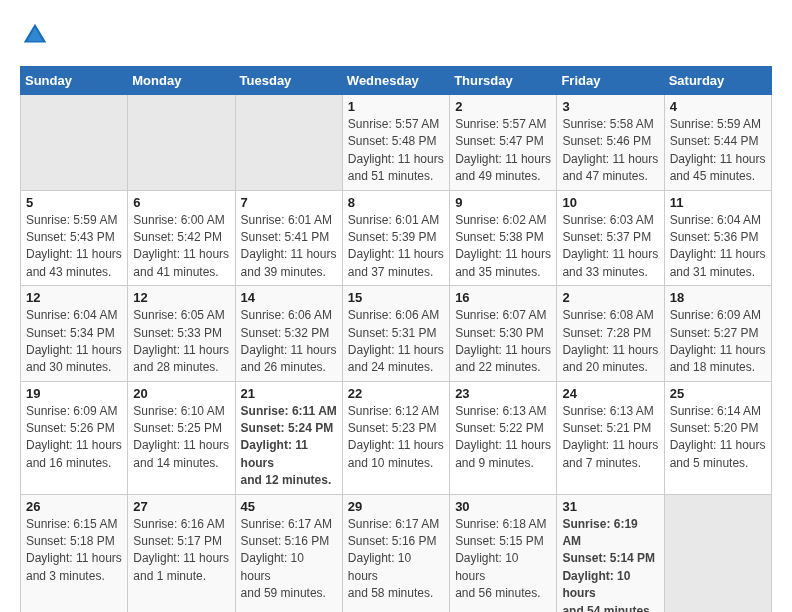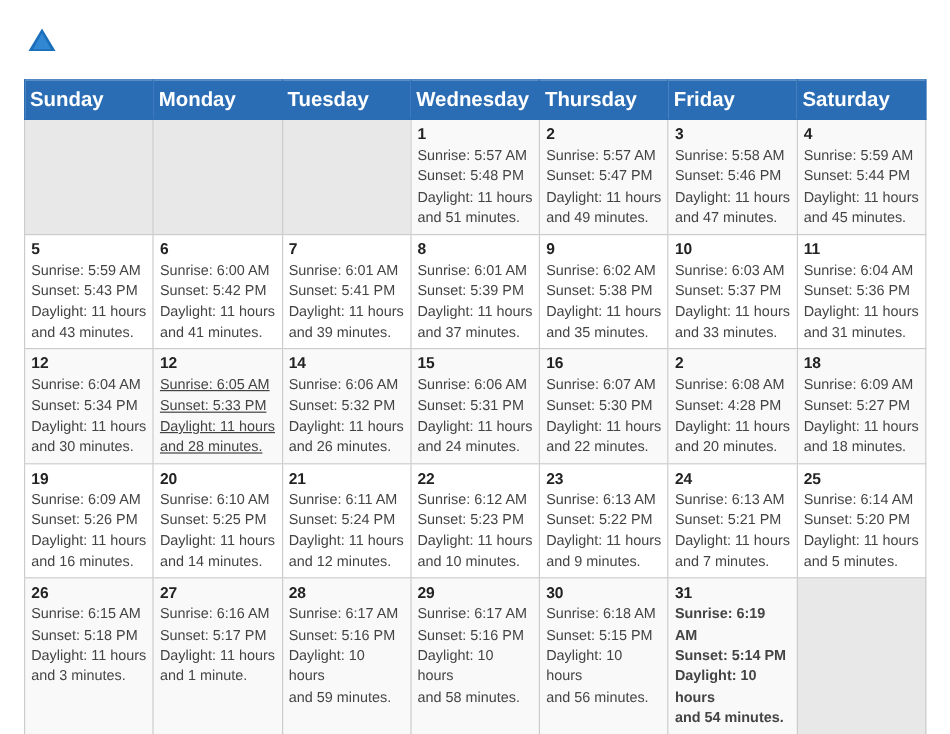--- a/index.html
+++ b/index.html
@@ -46,21 +46,21 @@
       color: #555;
     }
     .calendar {
       width: 100%;
       border-collapse: collapse;
       border: 1px solid #ccc;
     }
     .calendar th {
       background-color: #2a6db5;
       color: #fff;
-      font-size: 17px;
+      font-size: 13px;
       font-weight: bold;
       padding: 6px 4px;
       text-align: left;
       border: 1px solid #2a6db5;
     }
     .calendar td {
       vertical-align: top;
       border: 1px solid #ccc;
       padding: 4px 5px;
       width: 107px;
@@ -220,21 +220,21 @@
       <tr class="row-3">
         <td>
           <span class="day-num">12</span>
           <div class="day-detail" style="white-space: pre-line;">Sunrise: 6:04 AM
 Sunset: 5:34 PM
 Daylight: 11 hours
 and 30 minutes.</div>
         </td>
         <td>
           <span class="day-num">12</span>
-          <div class="day-detail" style="white-space: pre-line; text-decoration: underline;">Sunrise: 6:05 AM
+          <div class="day-detail" style="white-space: pre-line;">Sunrise: 6:05 AM
 Sunset: 5:33 PM
 Daylight: 11 hours
 and 28 minutes.</div>
         </td>
         <td>
           <span class="day-num">14</span>
           <div class="day-detail" style="white-space: pre-line;">Sunrise: 6:06 AM
 Sunset: 5:32 PM
 Daylight: 11 hours
 and 26 minutes.</div>
@@ -249,21 +249,21 @@
         <td>
           <span class="day-num">16</span>
           <div class="day-detail" style="white-space: pre-line;">Sunrise: 6:07 AM
 Sunset: 5:30 PM
 Daylight: 11 hours
 and 22 minutes.</div>
         </td>
         <td>
           <span class="day-num">2</span>
           <div class="day-detail" style="white-space: pre-line;">Sunrise: 6:08 AM
-Sunset: 4:28 PM
+Sunset: 7:28 PM
 Daylight: 11 hours
 and 20 minutes.</div>
         </td>
         <td>
           <span class="day-num">18</span>
           <div class="day-detail" style="white-space: pre-line;">Sunrise: 6:09 AM
 Sunset: 5:27 PM
 Daylight: 11 hours
 and 18 minutes.</div>
         </td>
@@ -278,21 +278,21 @@
         </td>
         <td>
           <span class="day-num">20</span>
           <div class="day-detail" style="white-space: pre-line;">Sunrise: 6:10 AM
 Sunset: 5:25 PM
 Daylight: 11 hours
 and 14 minutes.</div>
         </td>
         <td>
           <span class="day-num">21</span>
-          <div class="day-detail" style="white-space: pre-line;">Sunrise: 6:11 AM
+          <div class="day-detail" style="white-space: pre-line; font-weight: bold;">Sunrise: 6:11 AM
 Sunset: 5:24 PM
 Daylight: 11 hours
 and 12 minutes.</div>
         </td>
         <td>
           <span class="day-num">22</span>
           <div class="day-detail" style="white-space: pre-line;">Sunrise: 6:12 AM
 Sunset: 5:23 PM
 Daylight: 11 hours
 and 10 minutes.</div>
@@ -328,21 +328,21 @@
 and 3 minutes.</div>
         </td>
         <td>
           <span class="day-num">27</span>
           <div class="day-detail" style="white-space: pre-line;">Sunrise: 6:16 AM
 Sunset: 5:17 PM
 Daylight: 11 hours
 and 1 minute.</div>
         </td>
         <td>
-          <span class="day-num">28</span>
+          <span class="day-num">45</span>
           <div class="day-detail" style="white-space: pre-line;">Sunrise: 6:17 AM
 Sunset: 5:16 PM
 Daylight: 10 hours
 and 59 minutes.</div>
         </td>
         <td>
           <span class="day-num">29</span>
           <div class="day-detail" style="white-space: pre-line;">Sunrise: 6:17 AM
 Sunset: 5:16 PM
 Daylight: 10 hours

